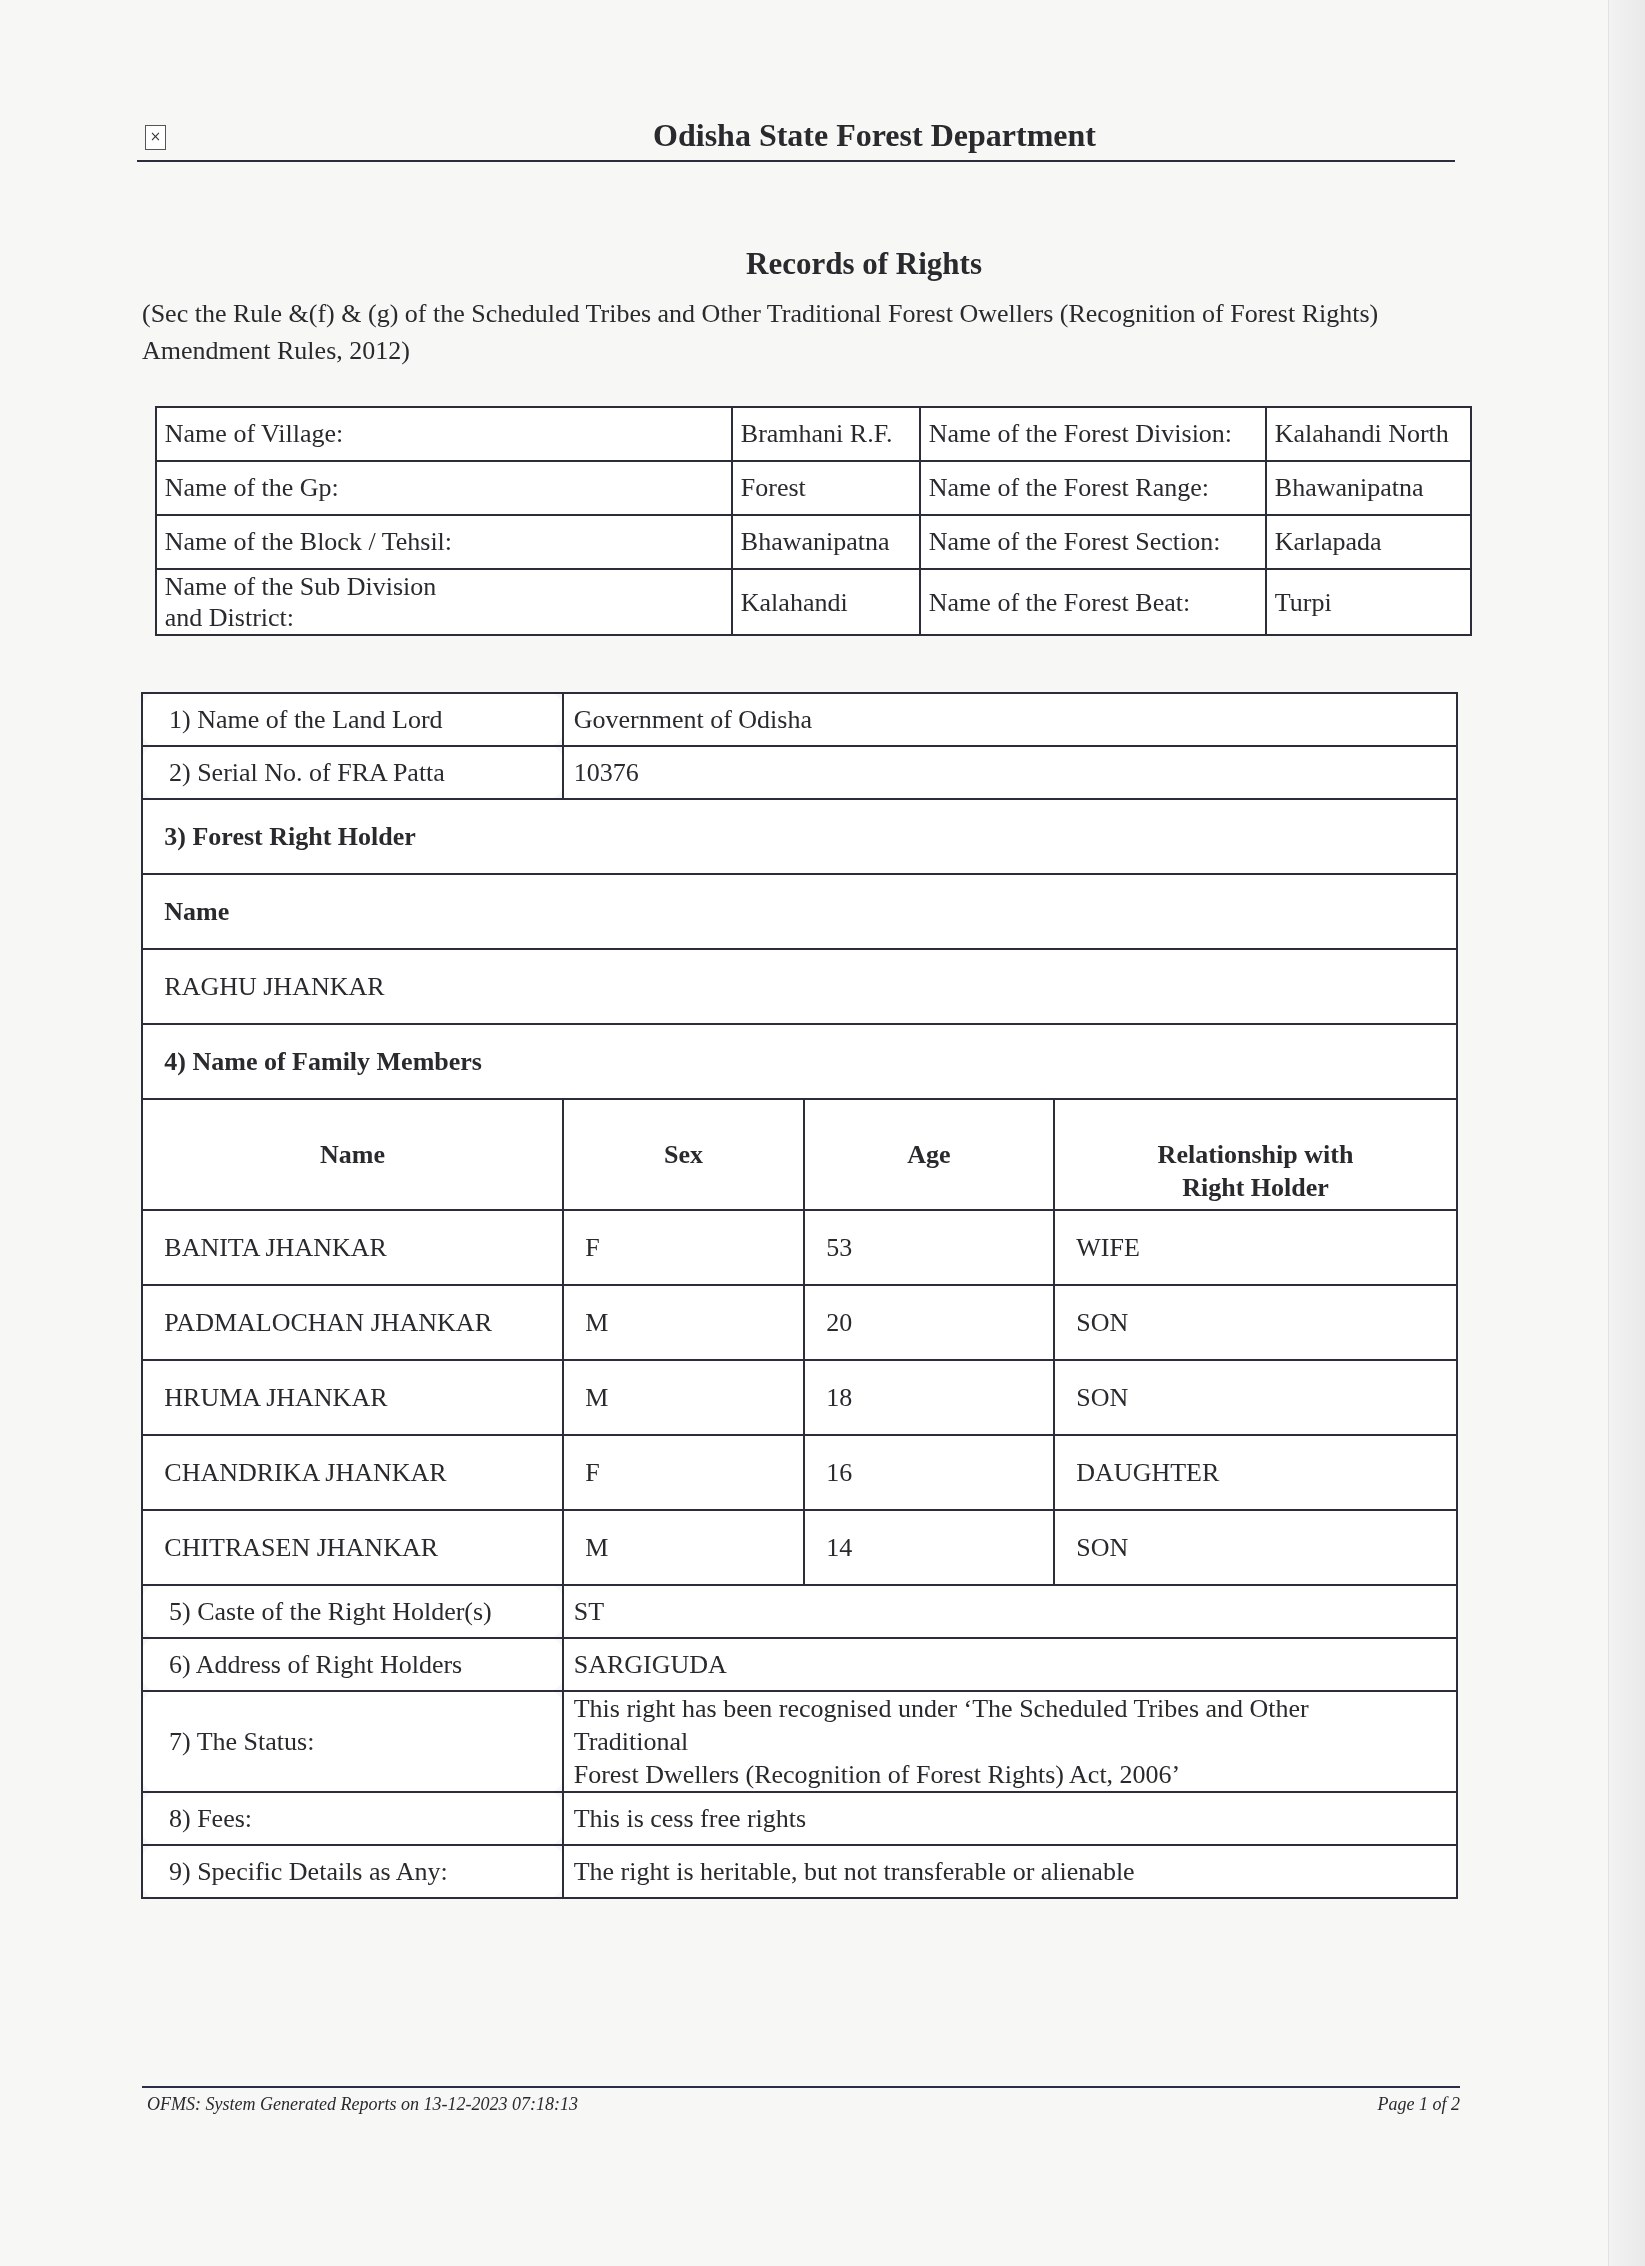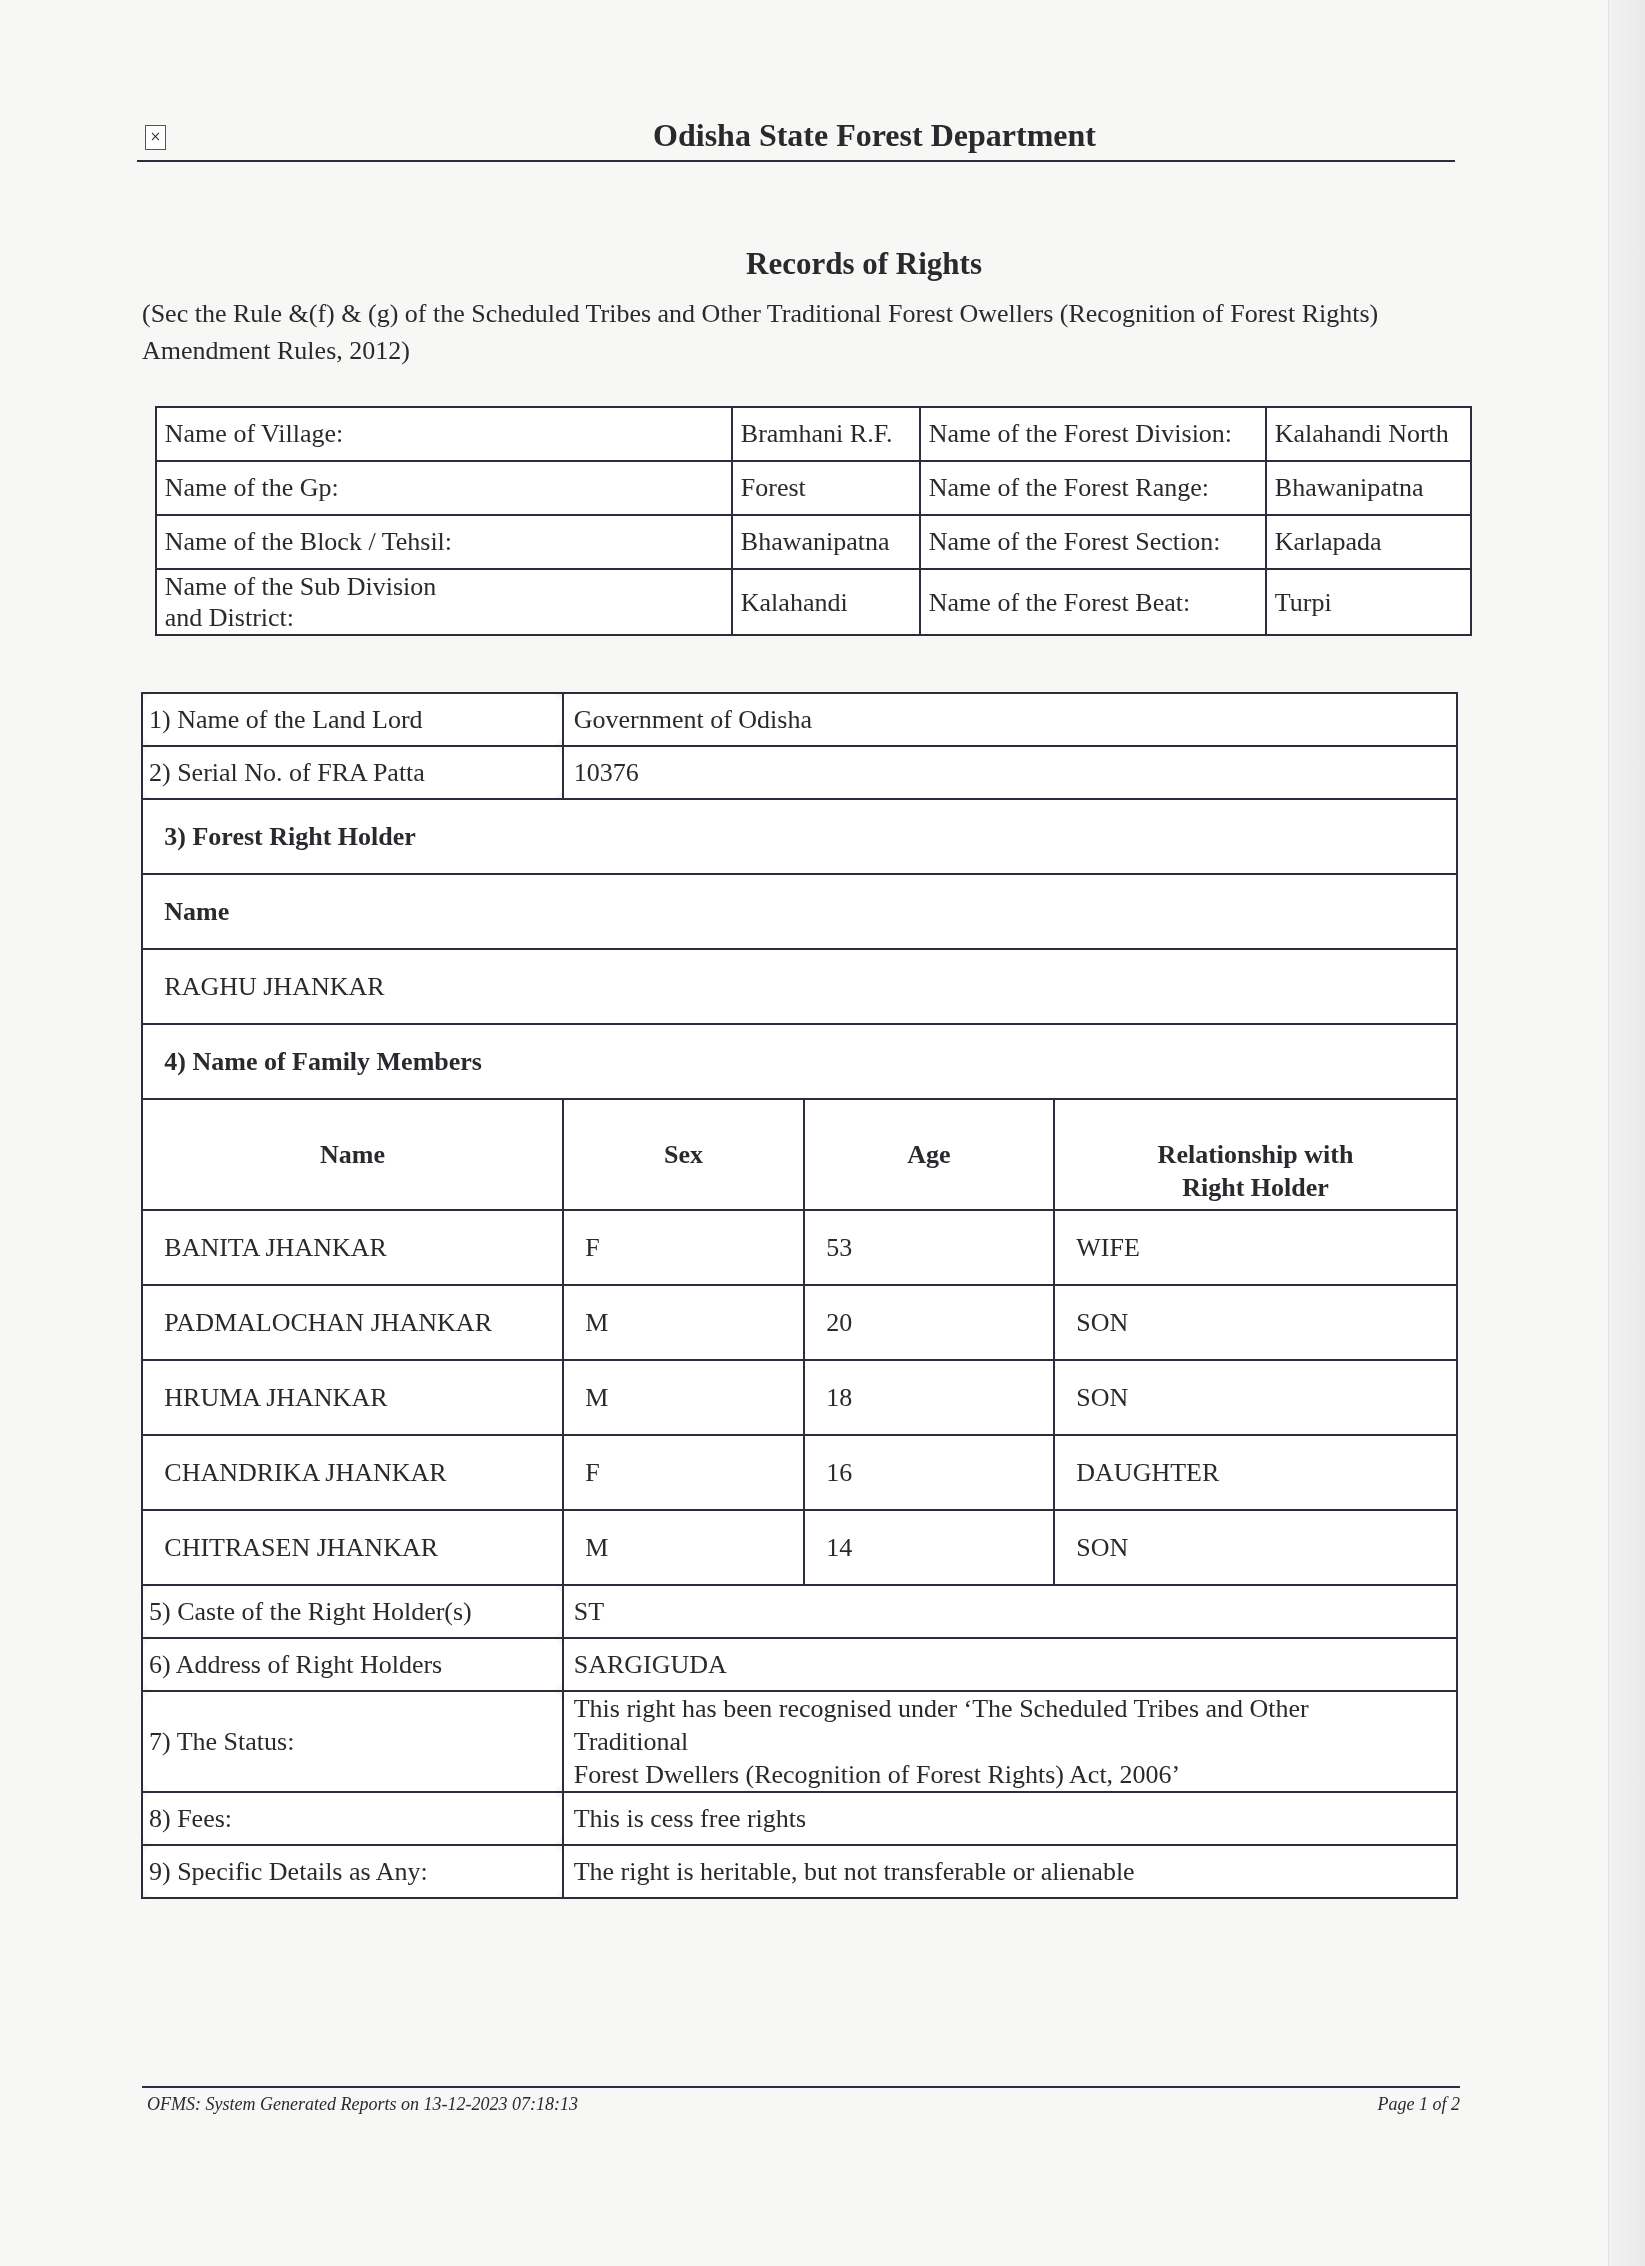--- a/index.html
+++ b/index.html
@@ -41,21 +41,21 @@
   td { border: 2.9px solid #2c2d3a; font-size: 26px; padding: 0 9.7px; vertical-align: middle; background: #fff; }
   .t-loc { left: 140px; top: 406px; width: 1316px; margin-left: 15px; }
   .t-loc td { height: 52px; padding: 0 7.8px; white-space: nowrap; overflow: hidden; }
   .t-loc tr.two td { height: 64px; line-height: 31px; white-space: normal; }
   .t-main { left: 141px; top: 692px; width: 1315px; }
   .t-main td { height: 51px; }
   .t-main td.tall { height: 73px; padding-left: 21.3px; }
   .bold { font-weight: bold; }
   .t-main td.hdr { height: 109px; text-align: center; font-weight: bold; line-height: 33px; }
   .t-main td.fam { height: 73px; padding-left: 21.3px; }
-  .t-main td.lbl { padding-left: 6px; border-radius: 15px; }
+  .t-main td.lbl { padding-left: 26px; border-radius: 15px; }
   .t-main td.status { height: 97px; line-height: 33px; margin-top: 22px; }
   .footer-line {
     position: absolute; left: 142px; top: 2086px; width: 1318px; height: 0;
     border-top: 2.9px solid #2c2d4a;
   }
   .footer-left {
     position: absolute; left: 147px; top: 2094px; font-size: 18px; font-style: italic;
   }
   .footer-right {
     position: absolute; right: 186px; top: 2094px; font-size: 18px; font-style: italic;

